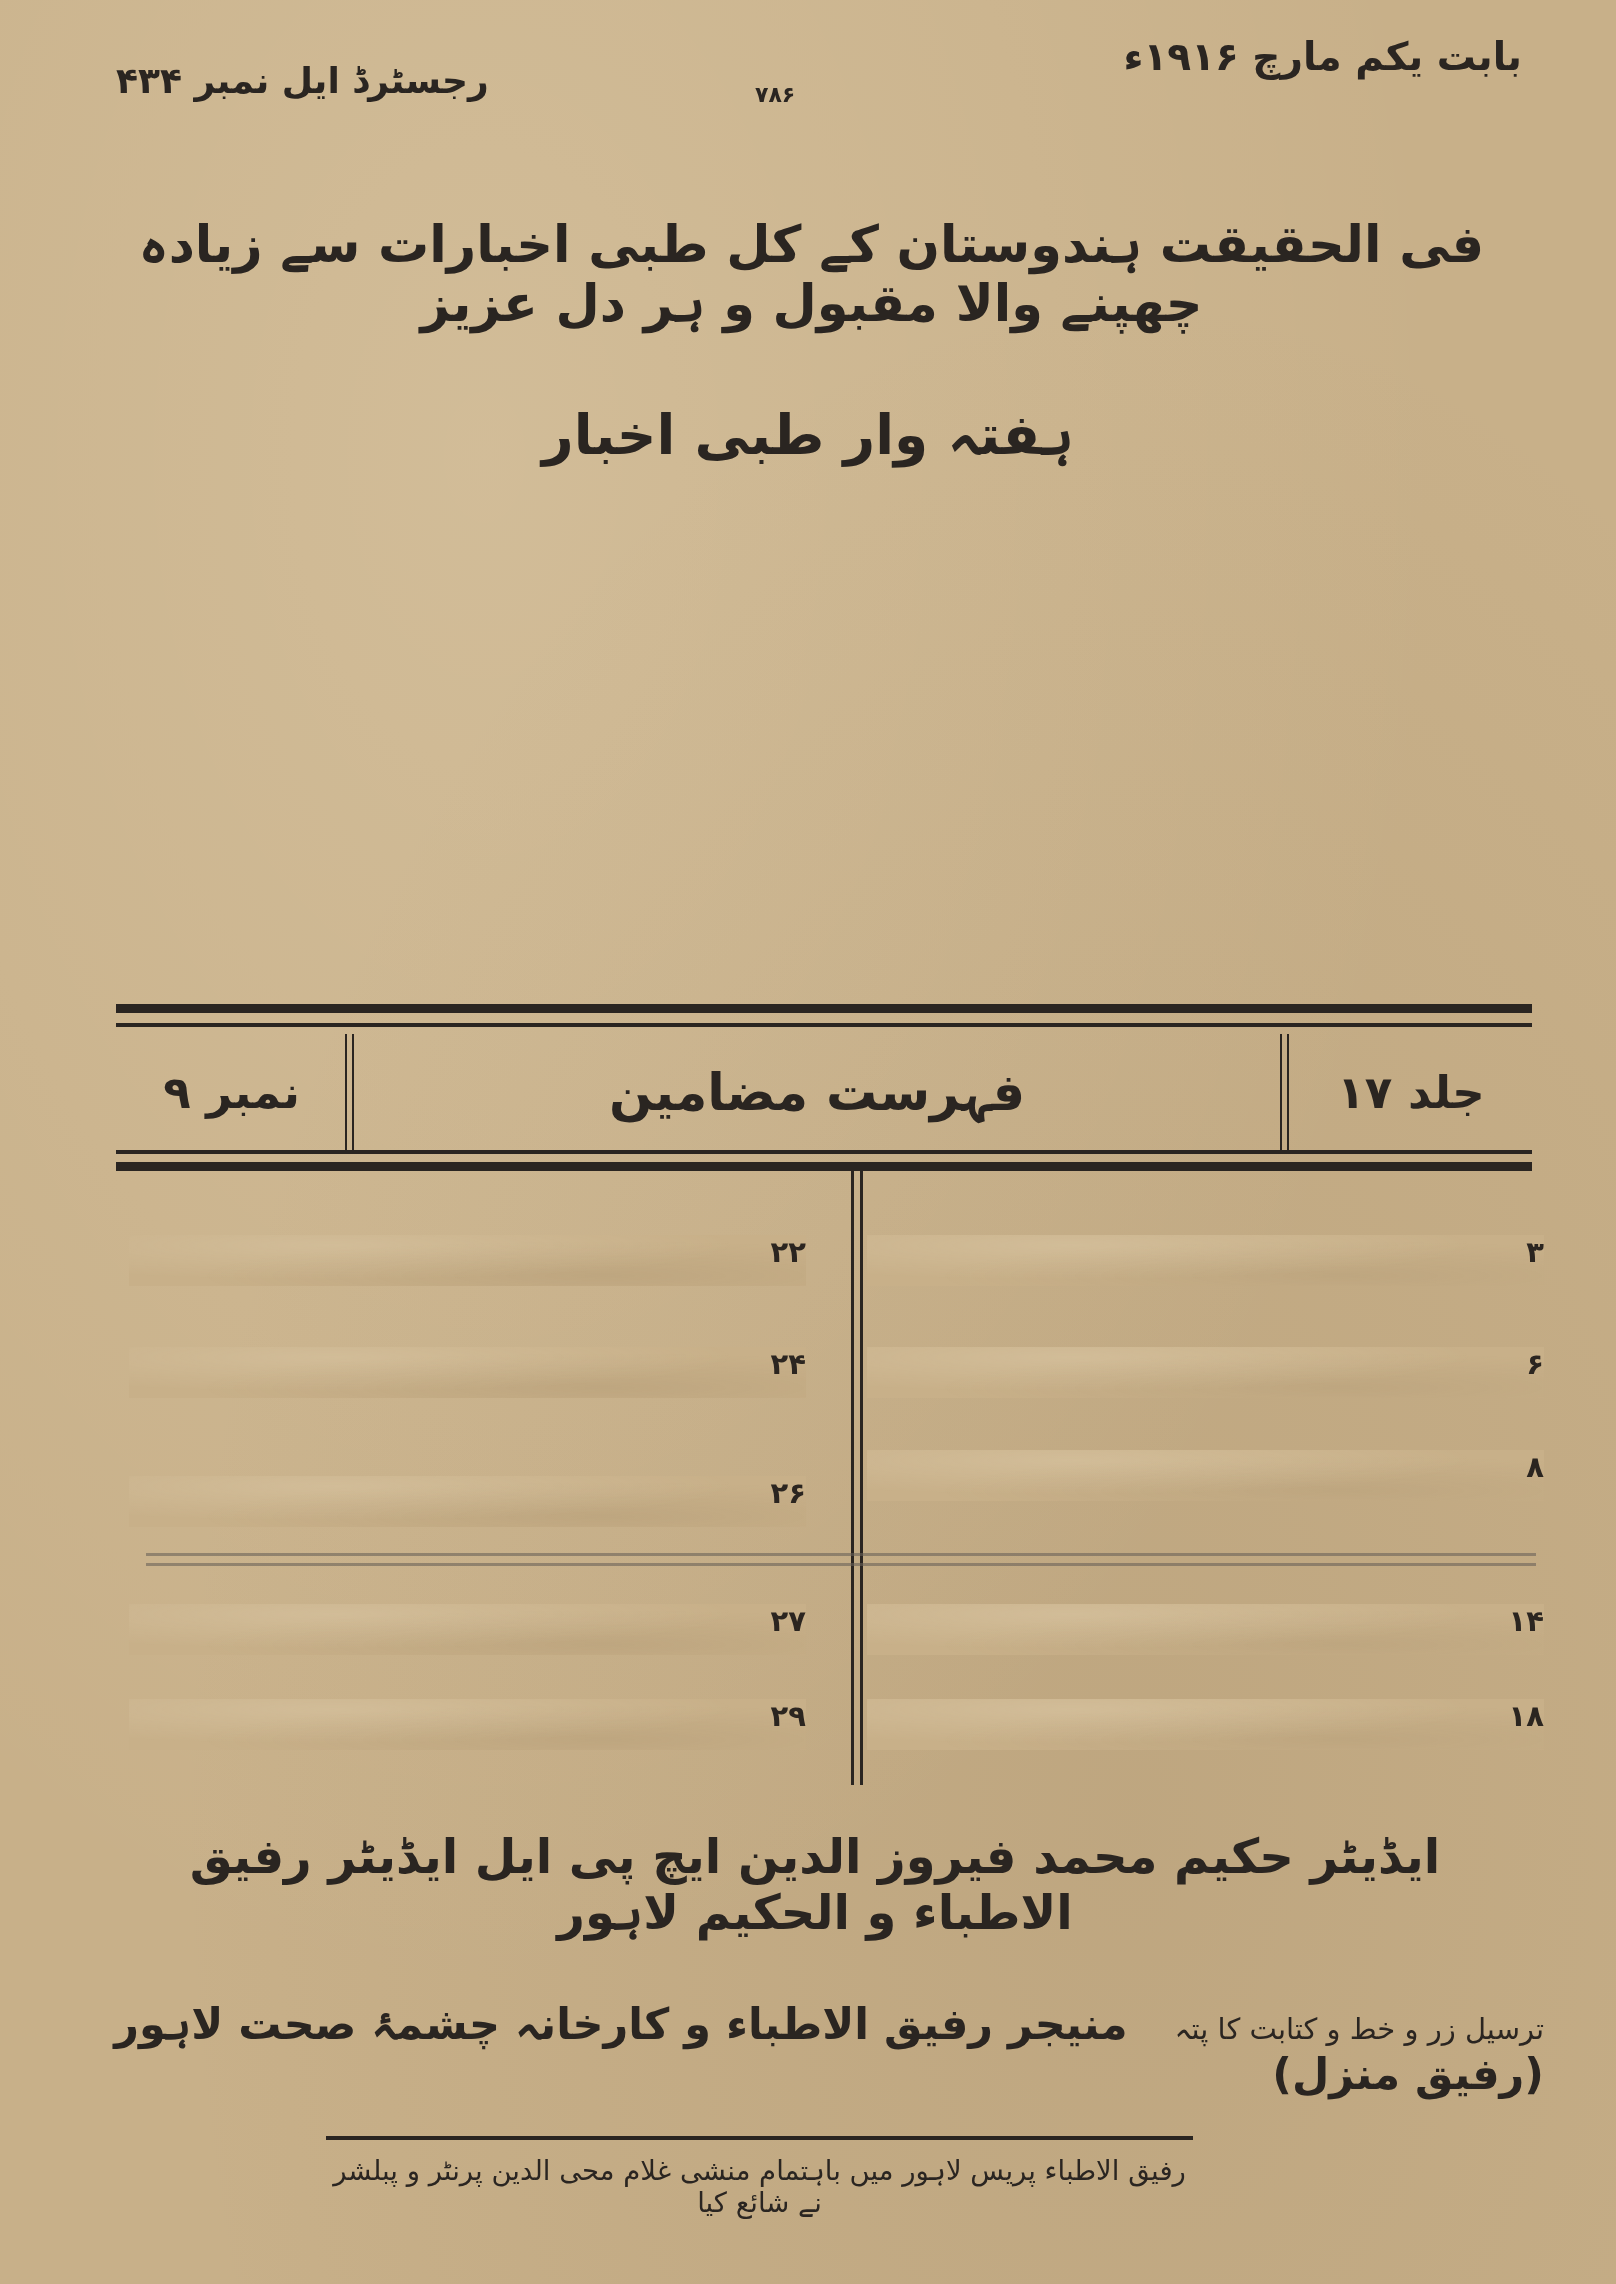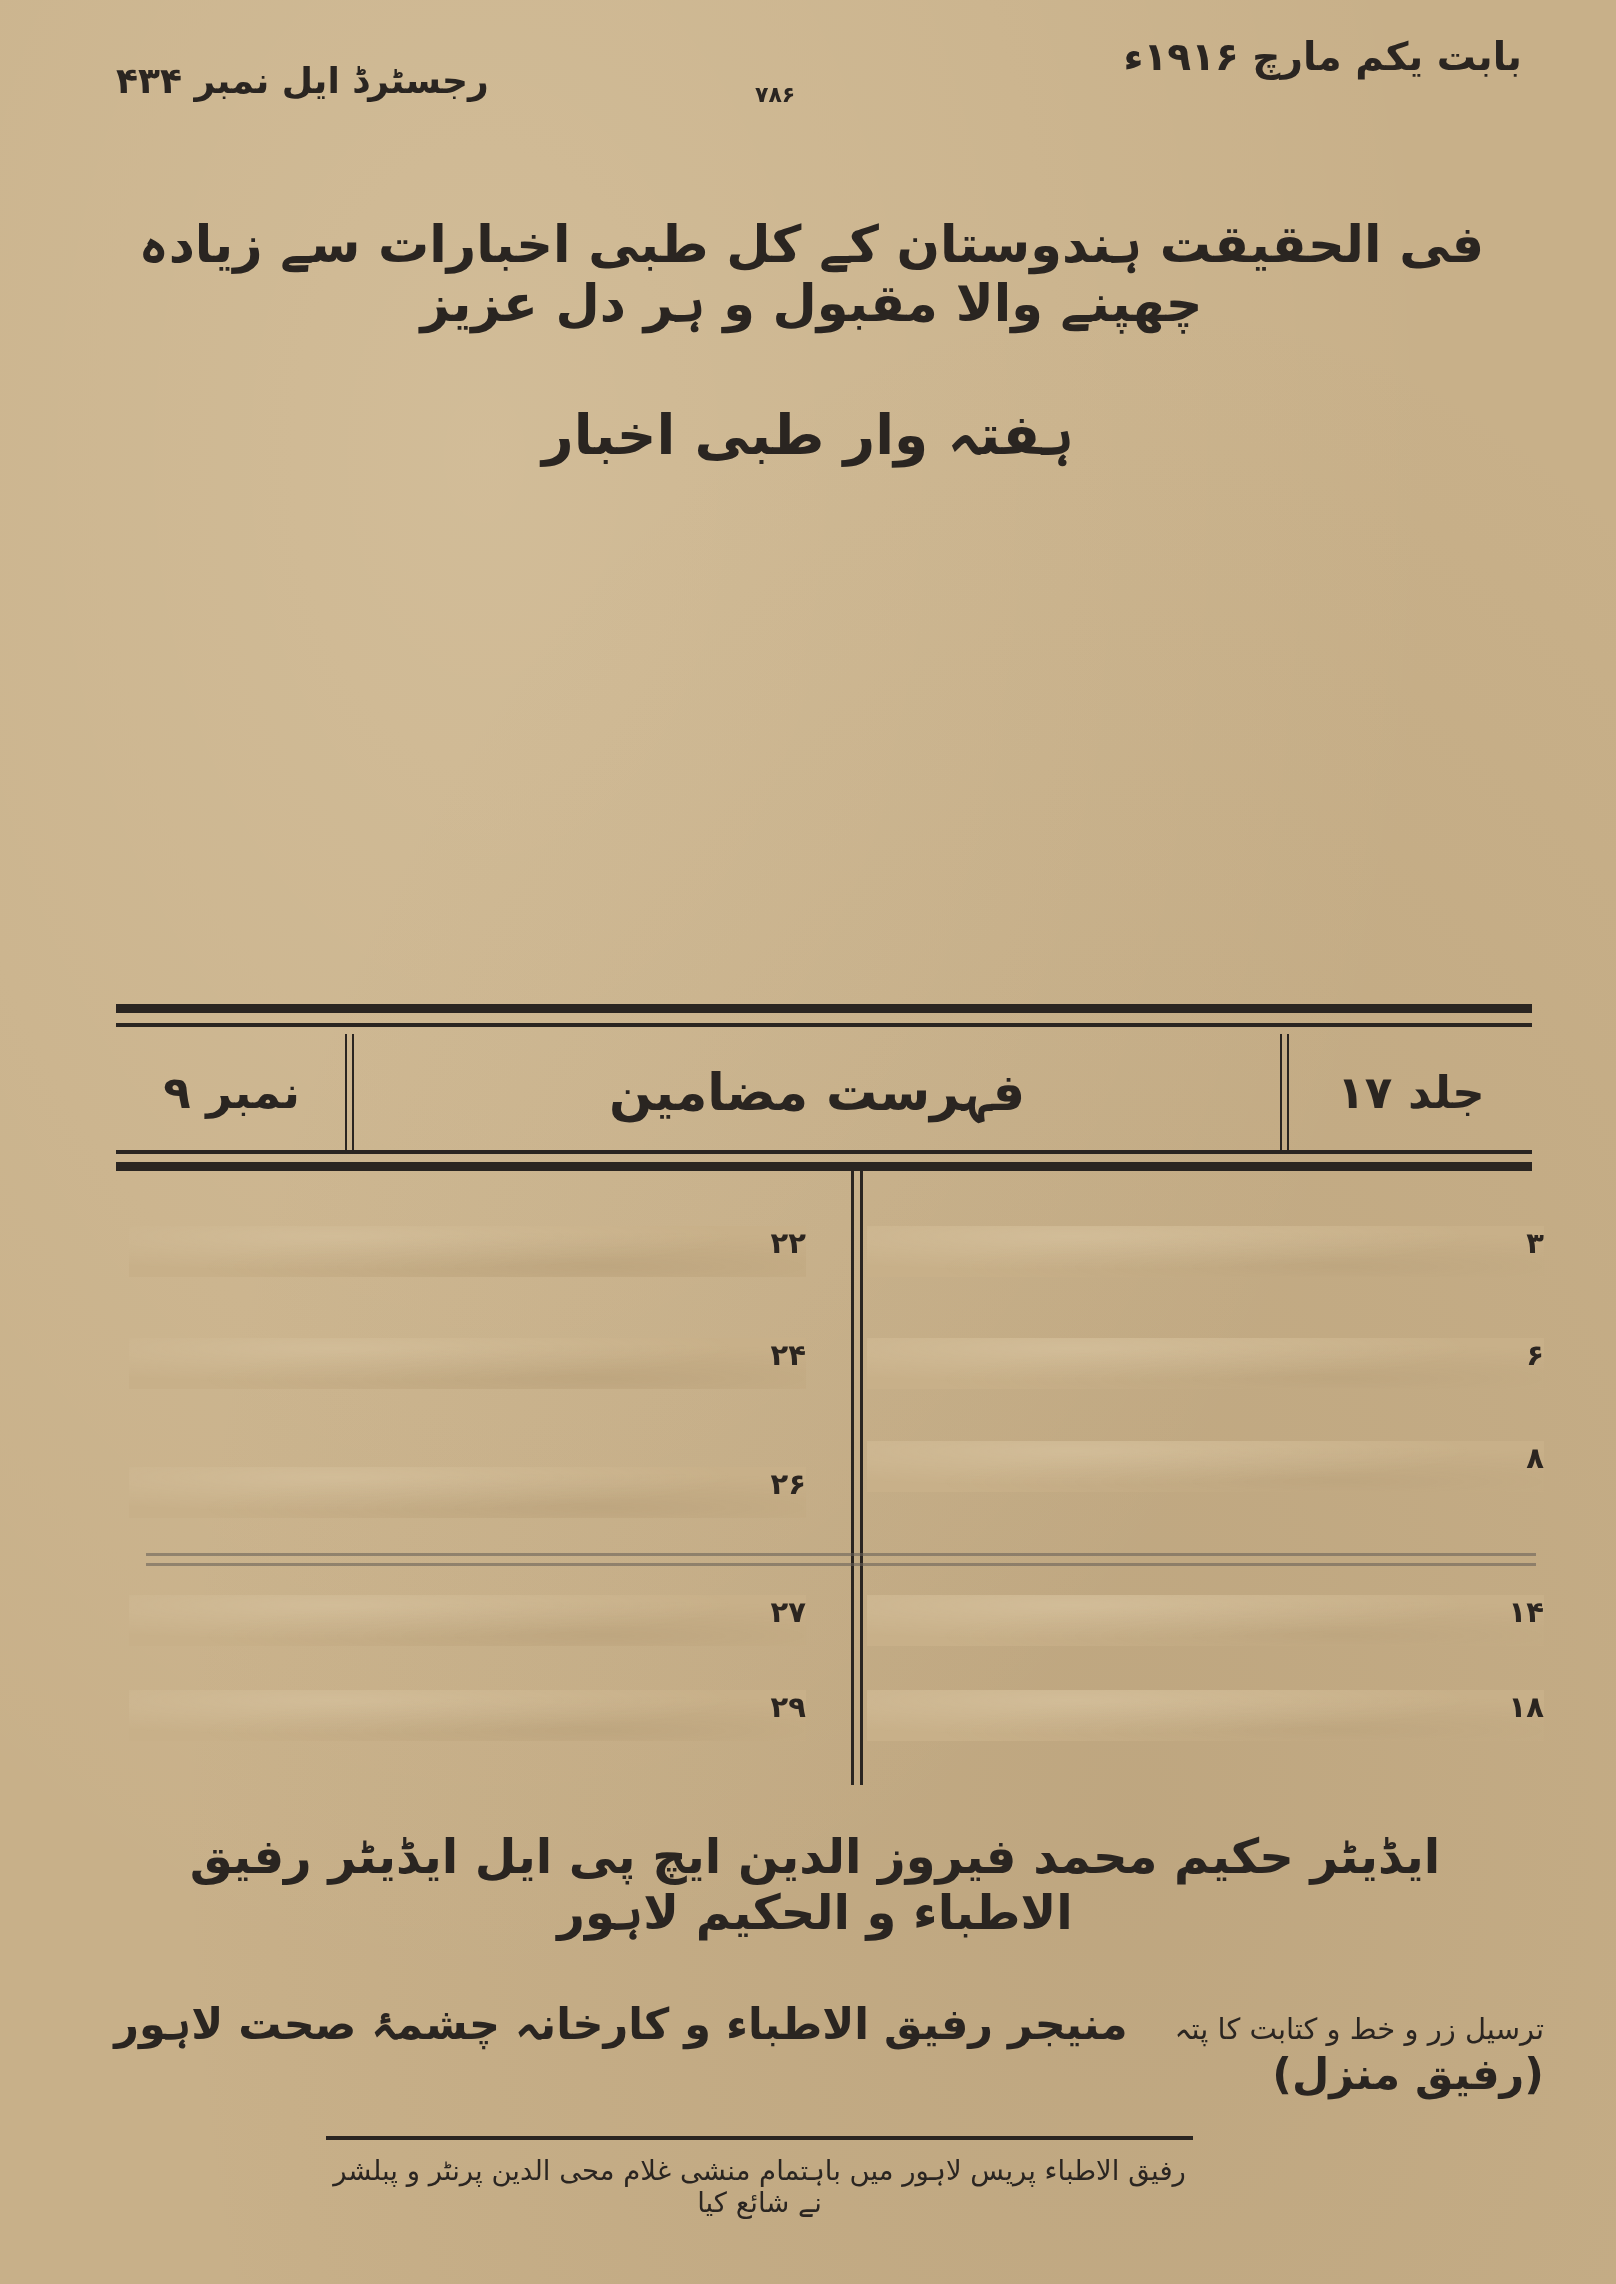--- a/index.html
+++ b/index.html
@@ -33,21 +33,21 @@
   .mast-title { position: absolute; right: 34px; top: 51px; font-size: 257px; font-weight: bold; line-height: 1; font-family: "DejaVu Serif", serif; }
   .mast-city { position: absolute; left: 669px; top: 309px; font-size: 60px; font-weight: bold; }
 
   .rule { position: absolute; left: 116px; width: 1416px; background: #2a2521; }
 
   .header-row { top: 1034px; left: 120px; width: 1411px; height: 116px; display: flex; }
   .hdr-cell { display: flex; align-items: center; justify-content: center; font-weight: bold; }
   .vsep { width: 5.1px; border-left: 2.6px solid #2a2521; border-right: 2.6px solid #2a2521; margin: 0 1.7px; }
 
   .toc { top: 1167px; left: 120px; width: 1424px; height: 601px; }
-  .toc-col { position: absolute; top: 8px; width: 686px; height: 100%; text-align: right; }
+  .toc-col { position: absolute; top: 17px; width: 686px; height: 100%; text-align: right; }
   .toc-divider { position: absolute; top: 0; left: 731px; width: 12px; height: 618px; border-left: 3.4px solid #2a2521; border-right: 3.4px solid #2a2521; box-sizing: border-box; }
   .toc-row { position: absolute; width: 100%; height: 51px; font-size: 29px; }
   .toc-row .title { position: absolute; right: 8.6px; font-weight: bold; }
   .toc-row .author { position: absolute; right: 283px; }
   .toc-row .page { position: absolute; left: 8.6px; font-weight: bold; }
 
   .editor { top: 1828px; left: 120px; width: 1390px; text-align: center; font-size: 48px; font-weight: bold; }
   .correspondence { top: 1999px; left: 103px; width: 1441px; font-size: 43px; font-weight: bold; }
   .footer-rule { top: 2136px; left: 326px; width: 867px; height: 4.3px; background: #2a2521; }
   .footer { top: 2154px; left: 326px; width: 867px; text-align: center; font-size: 27.5px; }

